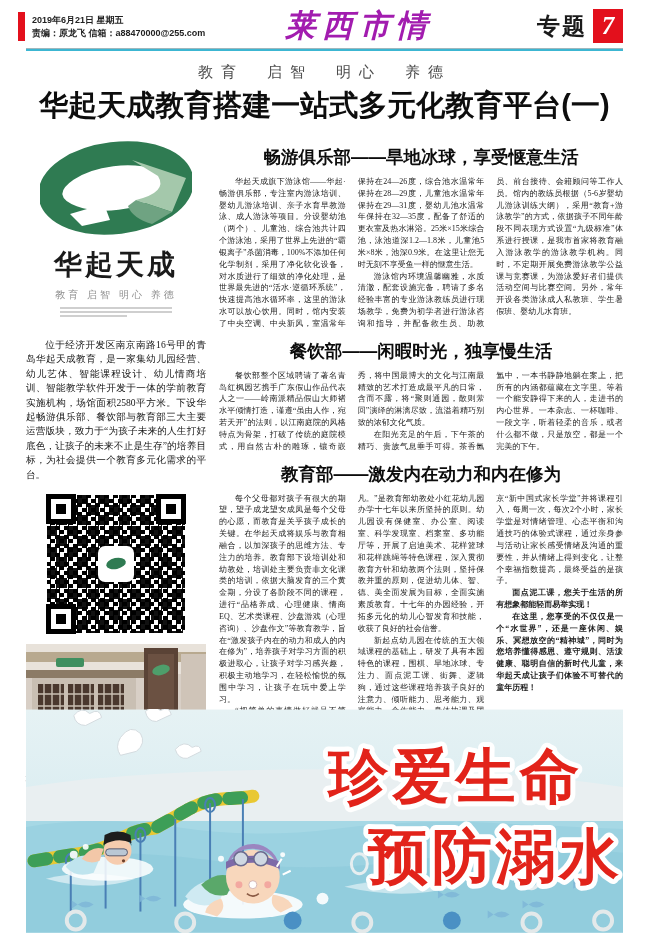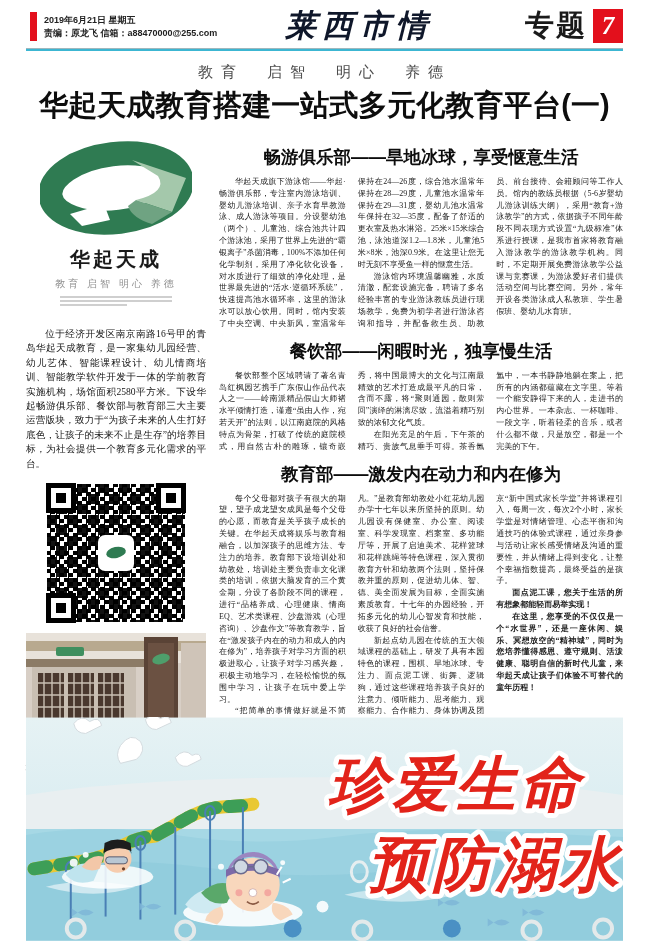--- a/index.html
+++ b/index.html
@@ -5,50 +5,50 @@
   * { margin:0; padding:0; box-sizing:border-box; }
   html,body { background:#e9e9e9; }
   .page {
     width:649px; height:945px; background:#ffffff; margin:0 auto;
     position:relative; overflow:hidden;
     font-family:"Liberation Serif", serif; color:#1a1a1a;
   }
   
   .masthead-row {
     display:flex; align-items:center; justify-content:space-between;
-    padding:8px 26px 2px 30px; height:46px;
+    padding:8px 26px 2px 18px; height:46px;
   }
   .head-left { display:flex; align-items:stretch; gap:7px; }
   .redbar { width:7px; background:#e3101c; }
   .dates { font-size:9px; line-height:1.5; font-weight:bold; color:#222; font-family:"Liberation Sans",sans-serif; padding-top:2px;}
   .masthead-name {
-    font-size:31px; font-weight:900; font-style:italic; color:#0f172a;
+    font-size:31px; font-weight:900; font-style:italic; color:#a21caf;
     letter-spacing:6px; font-family:"Liberation Serif",serif;
     transform:translateX(-12px);
   }
   .head-right { display:flex; align-items:center; gap:6px; }
-  .section-label { font-size:29px; font-weight:900; font-family:Liberation Mono, monospace; letter-spacing:2px; }
+  .section-label { font-size:23px; font-weight:900; font-family:Liberation Mono, monospace; letter-spacing:2px; }
   .pagenum {
     width:30px; height:34px; background:#e3101c; color:#fff;
     font-size:25px; font-weight:bold; font-style:italic;
     display:flex; align-items:center; justify-content:center;
     font-family:"Liberation Serif",serif;
   }
   .rule { margin:2px 26px 0; height:3px; background:#3cb6d2; border-top:1px solid #9fb7bd; }
   
   .kicker { text-align:center; margin-top:12px; font-size:15px; color:#4c4c4c; letter-spacing:8px; }
   .headline {
     text-align:center; margin:4px 10px 10px; font-size:29px; font-weight:900;
     font-family:"Liberation Sans",sans-serif; letter-spacing:0px; color:#0d0d0d;
   }
   
   .content { display:flex; gap:13px; padding:0 26px; }
   .sidebar { width:180px; flex:none; }
   .logo-wrap { width:152px; margin:4px auto 0; }
-  .brand { text-align:center; font-size:20px; font-weight:900; font-family:"Liberation Sans",sans-serif; letter-spacing:3px; margin-top:2px; }
+  .brand { text-align:center; font-size:28px; font-weight:900; font-family:"Liberation Sans",sans-serif; letter-spacing:3px; margin-top:2px; }
   .motto { text-align:center; font-size:10px; color:#929292; letter-spacing:3px; margin-top:4px; font-family:"Liberation Sans",sans-serif; }
   .smallprint { width:112px; margin:5px auto 0; }
   .smallprint i { display:block; height:2px; background:#cfcfcf; margin:2px 0; }
   .smallprint i:last-child { width:60%; }
   .intro { font-size:9.6px; line-height:1.5; text-align:justify; text-indent:2em; margin-top:21px; color:#151515; }
   
   .qr {
     width:140px; height:140px; margin:12px auto 10px; position:relative;
     background-color:#fff;
     background-image:
@@ -76,21 +76,21 @@
     text-align:center; font-size:17.5px; font-weight:900; color:#0c0c0c;
     font-family:"Liberation Sans",sans-serif; margin:9px 0 7px;
   }
   .article .body {
     column-count:3; column-gap:12px; font-size:8px; line-height:1.48;
     text-align:justify; color:#1c1c1c;
   }
   .article .body p { text-indent:2em; }
   .article .body p.boldp { font-weight:bold; }
   
-  .banner { position:absolute; left:26px; right:26px; bottom:4px; height:224px;font-style:italic; }
+  .banner { position:absolute; left:26px; right:26px; bottom:12px; height:224px; }
   .banner svg { display:block; width:100%; height:100%; }
   .slogan { font-family:"Liberation Sans",sans-serif; font-weight:bold; letter-spacing:4px;
             paint-order:stroke; stroke:#ffffff; stroke-width:10px; stroke-linejoin:round; fill:#e2231a; }
 </style>
 </head>
 <body>
 
 <div class="page">
 
   <div class="masthead-row">

